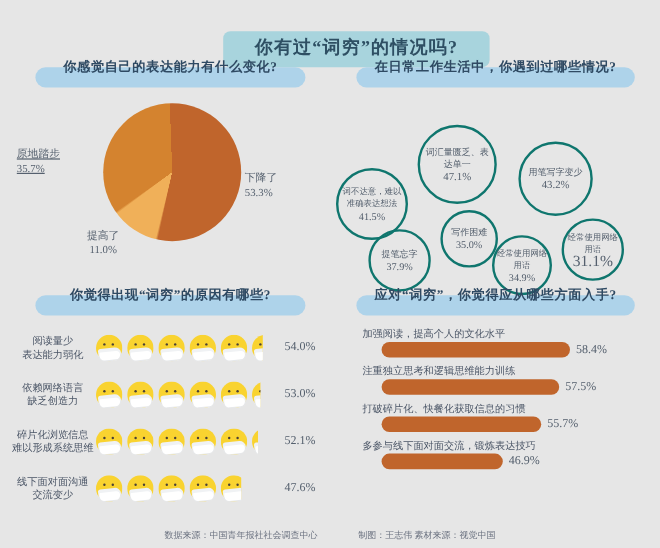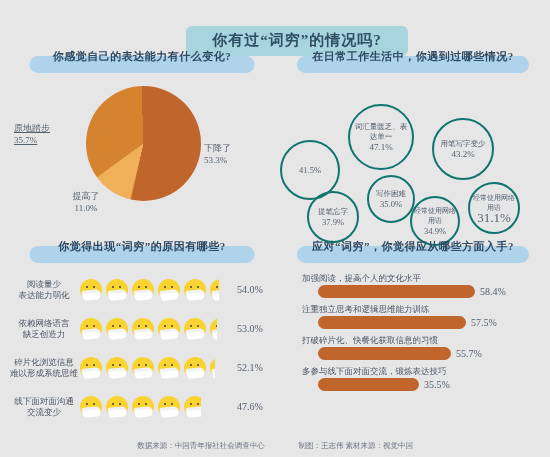--- a/index.html
+++ b/index.html
@@ -304,20 +304,21 @@
 
       <div class="bubble" style="left:152px; top:40px; width:62px; height:62px; font-size:7.5px;">
         <div>
           <span>用笔写字变少</span>
           <span style="font-size:9px;">43.2%</span>
         </div>
       </div>
 
       <div class="bubble" style="left:0px; top:62px; width:60px; height:60px; font-size:7px;">
         <div>
+          <span>词不达意，难以准确表达想法</span>
           <span style="font-size:8.5px;">41.5%</span>
         </div>
       </div>
 
       <div class="bubble" style="left:27px; top:113px; width:52px; height:52px; font-size:7.5px;">
         <div>
           <span>提笔忘字</span>
           <span style="font-size:8.5px;">37.9%</span>
         </div>
       </div>
@@ -592,21 +593,21 @@
         <div class="bar-line">
           <div class="bar" style="width:133px;"></div>
           <div class="bar-value">55.7%</div>
         </div>
       </div>
 
       <div class="bar-item">
         <div class="bar-label">多参与线下面对面交流，锻炼表达技巧</div>
         <div class="bar-line">
           <div class="bar" style="width:101px;"></div>
-          <div class="bar-value">35.5%</div>
+          <div class="bar-value">46.9%</div>
         </div>
       </div>
 
     </div>
   </div>
 
   <div class="footer">
     <span class="f-left">数据来源：中国青年报社社会调查中心</span>
     <span class="f-right">制图：王志伟  素材来源：视觉中国</span>
   </div>

